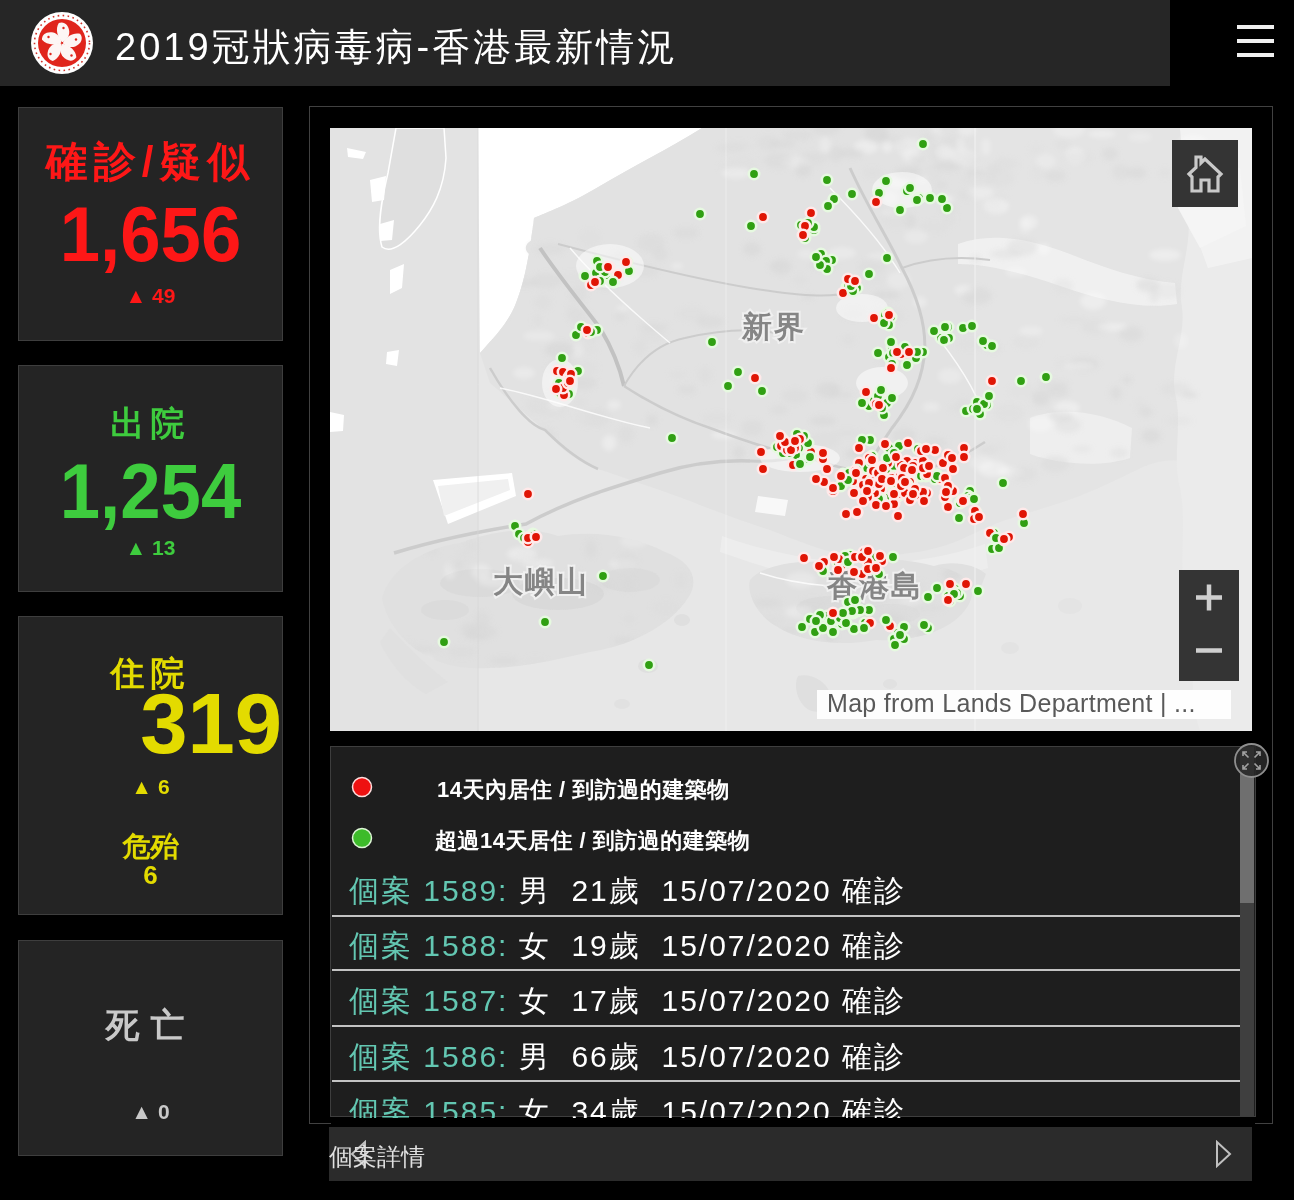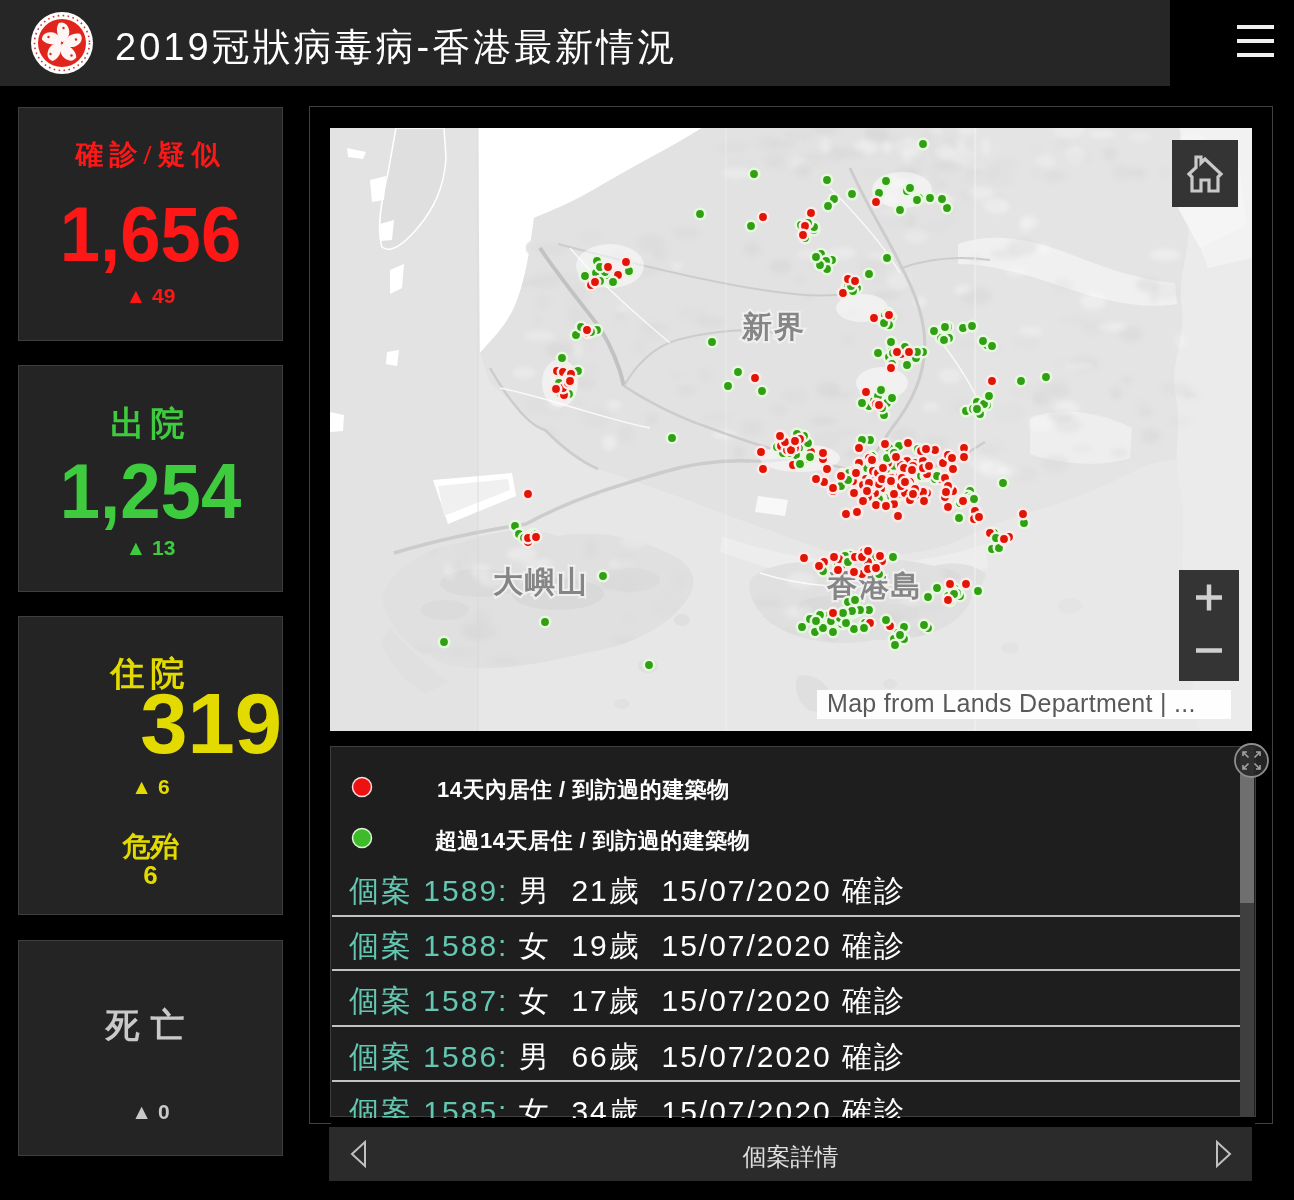--- a/index.html
+++ b/index.html
@@ -41,21 +41,21 @@
         <circle cx="18.5" cy="26" r="1.2"></circle>
   </g>
  </svg>
  <div id="title">2019冠狀病毒病-香港最新情況</div>
  <div class="hbar" style="top:25px"></div>
  <div class="hbar" style="top:39px"></div>
  <div class="hbar" style="top:53px"></div>
 </div>
 
 <div class="card" style="top:107px;height:234px;">
- <div style="top:47px;transform:translateY(-50%);font-size:28px;font-weight:bold;color:#fe1717;line-height:1;letter-spacing:6px;font-family:Liberation Serif, serif;">確診/疑似</div>
+ <div style="top:54px;transform:translateY(-50%);font-size:42px;font-weight:bold;color:#fe1717;line-height:1;letter-spacing:6px;">確診/疑似</div>
  <div style="top:126px;transform:translateY(-50%) scaleX(0.93);font-size:78px;font-weight:bold;color:#fe1717;line-height:1;">1,656</div>
  <div style="top:187px;transform:translateY(-50%);font-size:21px;font-weight:bold;color:#fe1717;line-height:1;">▲ 49</div>
  </div>
 <div class="card" style="top:365px;height:227px;">
  <div style="top:57px;transform:translateY(-50%);font-size:34px;font-weight:bold;color:#3ecc3e;line-height:1;letter-spacing:6px;">出院</div>
  <div style="top:125px;transform:translateY(-50%) scaleX(0.93);font-size:78px;font-weight:bold;color:#3ecc3e;line-height:1;">1,254</div>
  <div style="top:181px;transform:translateY(-50%);font-size:21px;font-weight:bold;color:#3ecc3e;line-height:1;">▲ 13</div>
  </div>
 <div class="card" style="top:616px;height:299px;">
  <div style="top:56px;transform:translateY(-50%);font-size:34px;font-weight:bold;color:#e3db00;line-height:1;letter-spacing:6px;">住院</div>
@@ -981,16 +981,16 @@
   <path d="M21.5,15.5 L27,10 M23,10 L27,10 L27,14"></path>
   <path d="M15.5,21.5 L10,27 M10,23 L10,27 L14,27"></path>
   <path d="M21.5,21.5 L27,27 M27,23 L27,27 L23,27"></path>
  </g>
 </svg>
 
 <div id="bottombar">
  <svg class="abs" style="left:20px;top:13px" width="18" height="28">
       <polygon points="16,2 16,26 3,14" fill="none" stroke="#c0c0c0" stroke-width="2"></polygon>
     </svg>
- <div class="abs" style="left:0;top:14px;width:923px;text-align:center;font-size:24px;color:#e0e0e0;">個案詳情</div>
+ <div class="abs" style="left:0;top:14px;width:923px;font-size:24px;color:#e0e0e0;">個案詳情</div>
  <svg class="abs" style="left:886px;top:13px" width="18" height="28">
       <polygon points="2,2 2,26 15,14" fill="none" stroke="#c0c0c0" stroke-width="2"></polygon>
     </svg>
 </div>
 </body></html>

